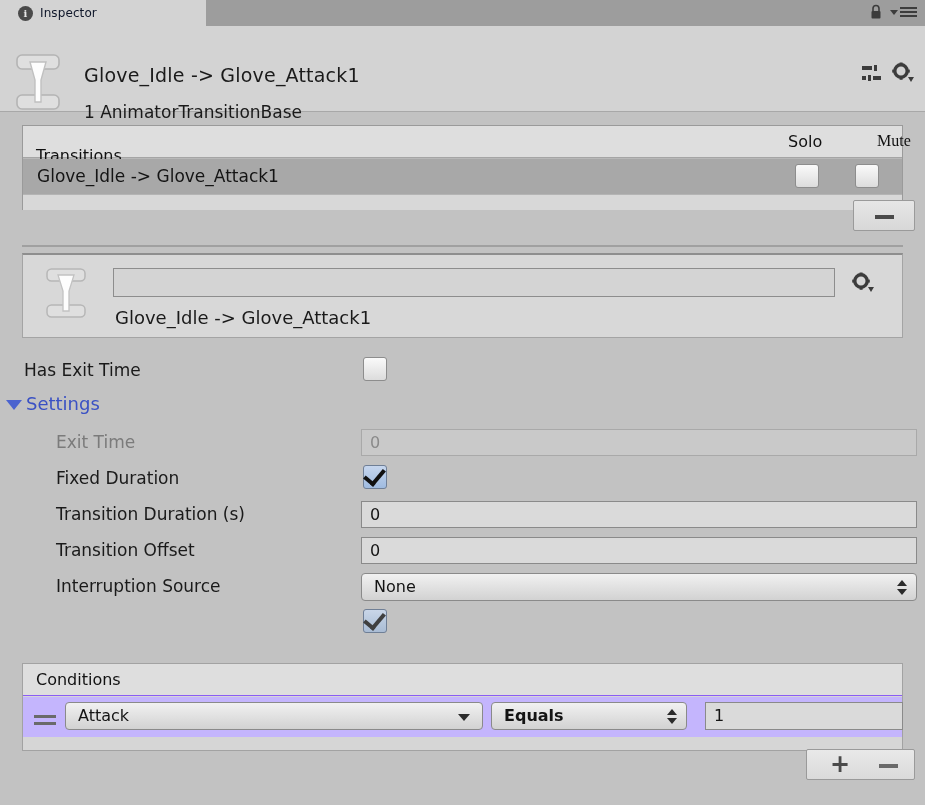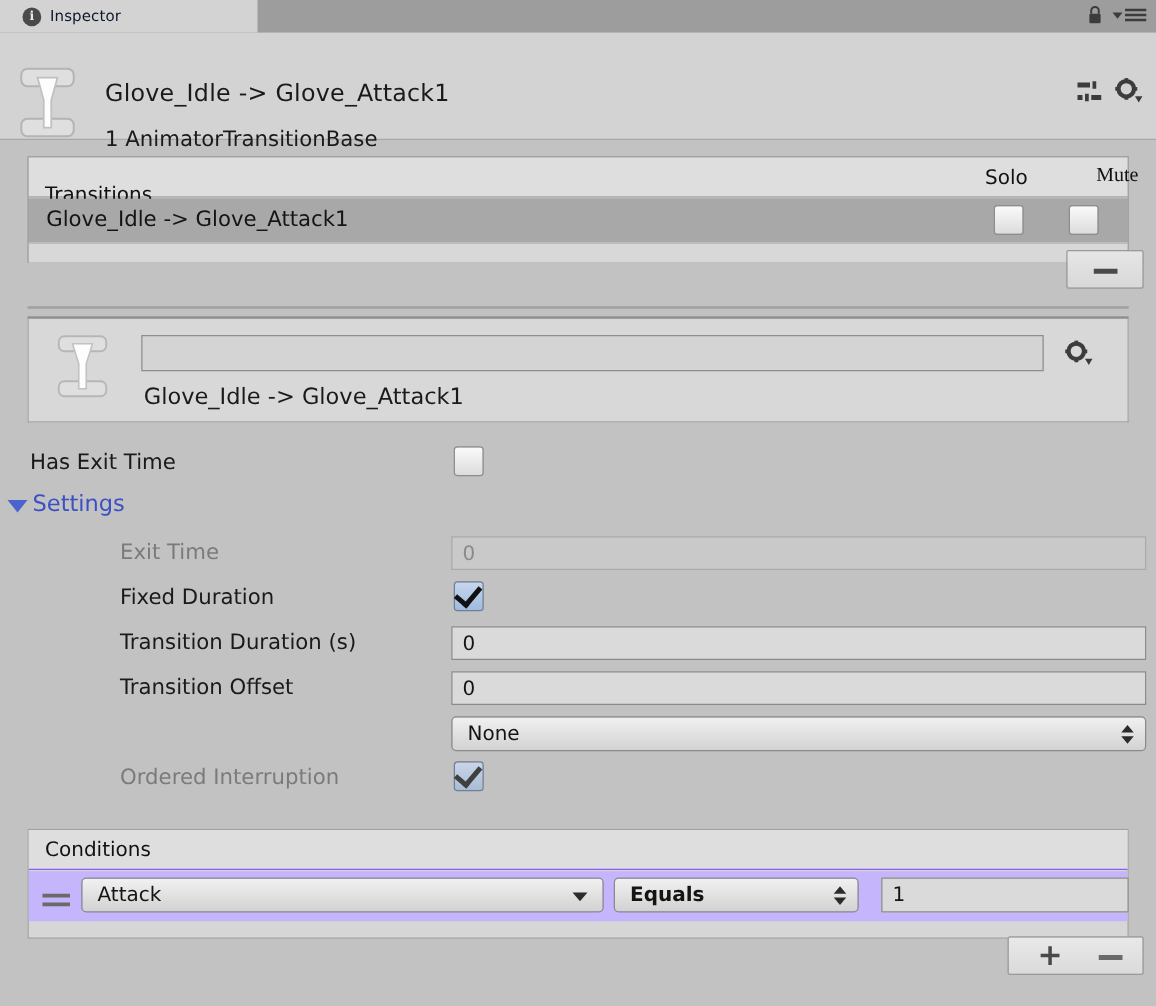--- a/index.html
+++ b/index.html
@@ -100,21 +100,21 @@
     background: #d4d4d4; border: 1px solid #8d8d8d; box-sizing: border-box;
   }
   .np-gear { position: absolute; left: 828px; top: 17px; width: 24px; height: 22px; }
   .np-name { position: absolute; left: 92px; top: 52px; font-size: 18px; color: #1a1a1a; }
 
   
   .prop { position: absolute; left: 0; width: 925px; height: 28px; }
   .prop .label { position: absolute; font-size: 17px; color: #1a1a1a; white-space: nowrap; }
   .prop .label.dim { color: #7b7b7b; }
   .prop .label.l0 { left: 24px; }
-  .prop .label.l1 { left: 56px; margin-left: 40px; }
+  .prop .label.l1 { left: 56px; }
 
   .cbox {
     position: absolute; width: 24px; height: 24px;
     border: 1px solid #8d8d8d; border-radius: 3px;
     background: linear-gradient(#fafafa, #dcdcdc); box-sizing: border-box;
   }
   .cbox.checked { background: linear-gradient(#c6d6ee, #9fbbe0); border-color: #6f7f96; }
   .cbox.checked.dim { background: linear-gradient(#c9d6e8, #a9bcd4); }
   .cbox .tick {
     position: absolute; left: 4px; top: -1px;
@@ -310,31 +310,31 @@
     <span class="label l1" style="top:3px;">Transition Duration (s)</span>
     <div class="tfield" style="left:361px; top:0px; width:556px;">0</div>
   </div>
 
   <div class="prop" style="top:537px;">
     <span class="label l1" style="top:3px;">Transition Offset</span>
     <div class="tfield" style="left:361px; top:0px; width:556px;">0</div>
   </div>
 
   <div class="prop" style="top:573px;">
+    <span class="label l1" style="top:3px;">Interruption Source</span>
     <div class="popup" style="left:361px; top:0px; width:556px;">
       <span>None</span>
       <span class="updown">
           <i class="u"></i>
           <i class="d"></i>
         </span>
     </div>
   </div>
 
   <div class="prop" style="top:609px;">
-    <span class="label l1 dim" style="top:3px;">Ordered Interruption</span>
     <span class="cbox checked dim" style="left:363px; top:0px;">
       <span class="tick"></span>
     </span>
   </div>
 
   <div class="cond-box">
     <div class="cond-head">
       <span class="lbl">Conditions</span>
     </div>
     <div class="cond-row">

